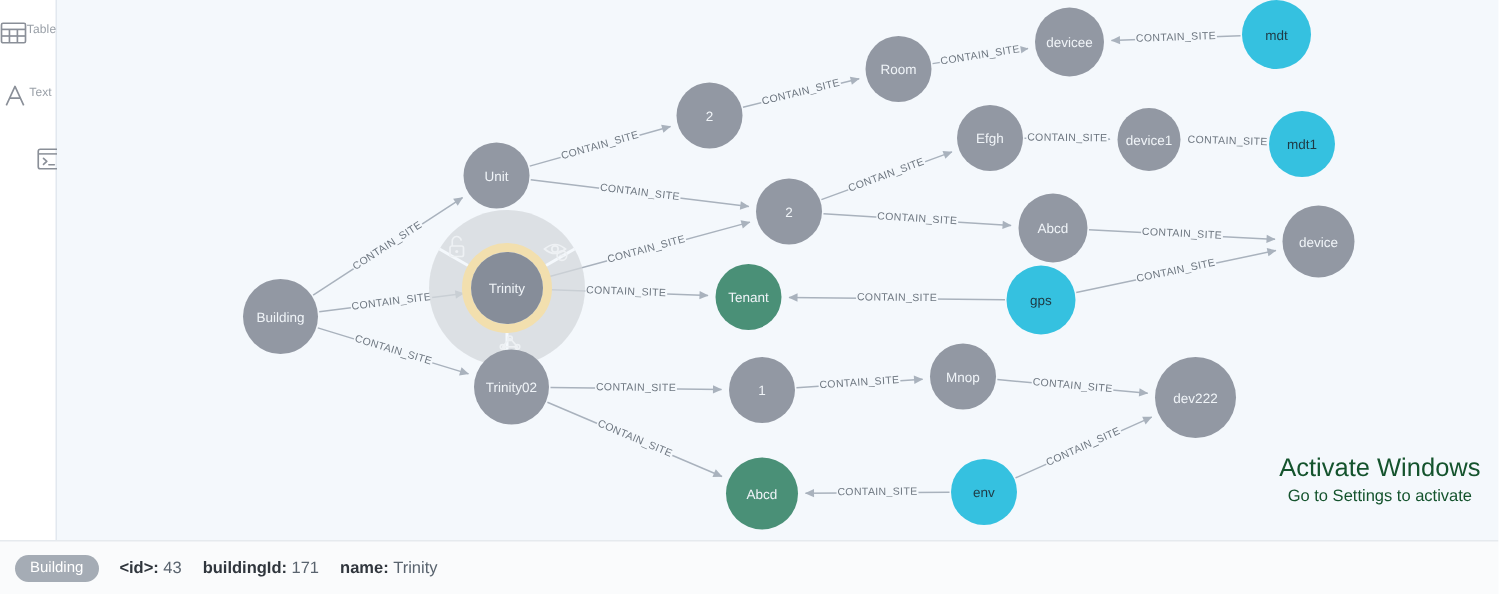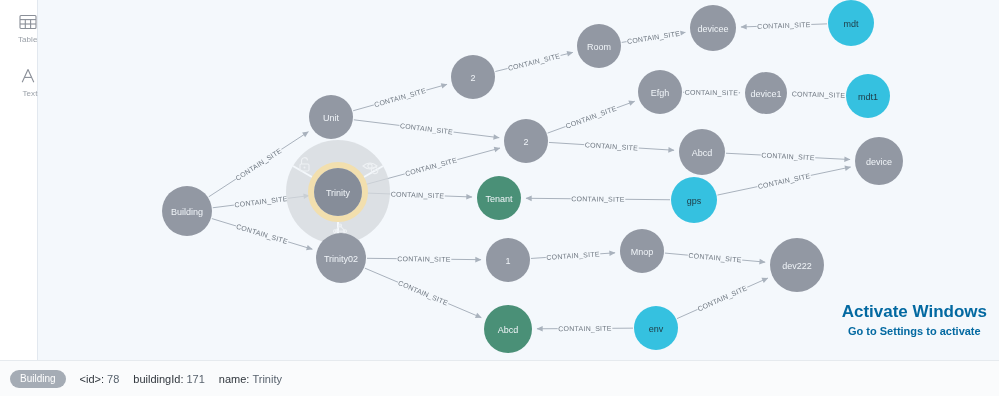--- a/index.html
+++ b/index.html
@@ -17,22 +17,22 @@
     position: absolute; left: 0; top: 0;
     width: 38px; height: 360px;
     background: #ffffff;
     border-right: 1px solid #e2e8ef;
     display: flex; flex-direction: column;
     align-items: center;
     padding-top: 6px;
   }
   .rail-item {
     width: 38px;
-    display: flex; flex-direction: column;
-    align-items: flex-end;
+    display: flex; flex-direction: row;
+    align-items: flex-start;
     padding: 6px 0 4px 0;
     cursor: pointer;
   }
   .rail-icon {
     width: 20px; height: 20px;
     display: flex; align-items: center; justify-content: center;
     color: #8a8f98;
   }
   .rail-label {
     font-size: 8px;
@@ -71,24 +71,23 @@
   .ring-menu-bg { fill: #d4d8dc; opacity: .75; }
   .ring-sep { stroke: #f4f8fc; stroke-width: 2; }
   .ring-highlight { fill: none; stroke: #f2dfae; stroke-width: 6; }
   .ring-icon { stroke: #eef1f4; stroke-width: 1.1; fill: none; }
 
   
   #watermark {
     position: absolute;
     right: 12px; bottom: 22px;
     text-align: left;
-    color: #0369a1;
+    color: #14532d;
     user-select: none;
     pointer-events: none;
-    font-weight: bold;
   }
   #watermark .wm-title { font-size: 17px; line-height: 20px; }
   #watermark .wm-sub { font-size: 11px; line-height: 14px; margin-top: 2px; text-align: center; }
 
   
   #statusbar {
     position: absolute; left: 0; top: 360px;
     width: 999px; height: 36px;
     background: #fafbfc;
     border-top: 1px solid #e6eaee;
@@ -99,21 +98,21 @@
   #status-badge {
     background: #a5acb5;
     color: #ffffff;
     font-size: 10px;
     border-radius: 9px;
     padding: 3px 10px 4px 10px;
     margin-right: 14px;
     white-space: nowrap;
   }
   .prop { font-size: 11px; white-space: nowrap; margin-right: 14px; }
-  .prop-key { color: #30363d; font-weight: normal; }
+  .prop-key { color: #30363d; font-weight: bold; }
   .prop-val { color: #59636e; margin-left: 3px; }
 </style>
 </head>
 <body>
 
 <div id="app">
 
   <div id="sidebar">
 
     <div class="rail-item">
@@ -351,19 +350,19 @@
 
     <div id="watermark">
       <div class="wm-title">Activate Windows</div>
       <div class="wm-sub">Go to Settings to activate</div>
     </div>
   </div>
 
   <div id="statusbar">
     <div id="status-badge">Building</div>
     <div id="status-props" style="display: flex;">
-        <span class="prop"><span class="prop-key">&lt;id&gt;:</span><span class="prop-val">78</span></span>
+        <span class="prop"><span class="prop-key">&lt;id&gt;:</span><span class="prop-val">43</span></span>
         <span class="prop"><span class="prop-key">buildingId:</span><span class="prop-val">171</span></span>
         <span class="prop"><span class="prop-key">name:</span><span class="prop-val">Trinity</span></span>
       </div>
   </div>
 
 </div>
 
 </body></html>

